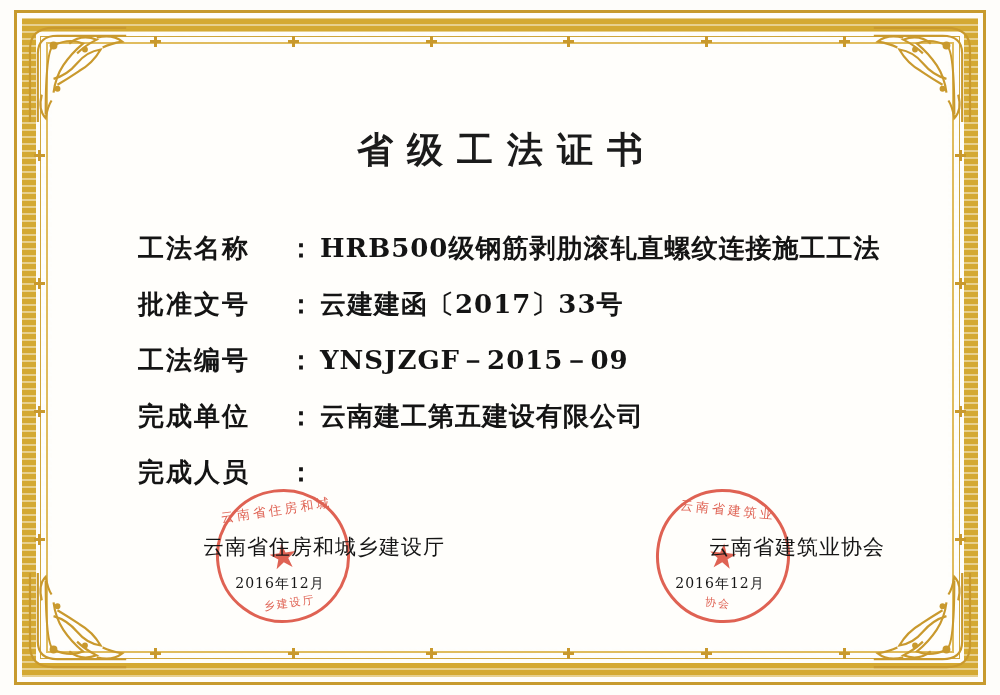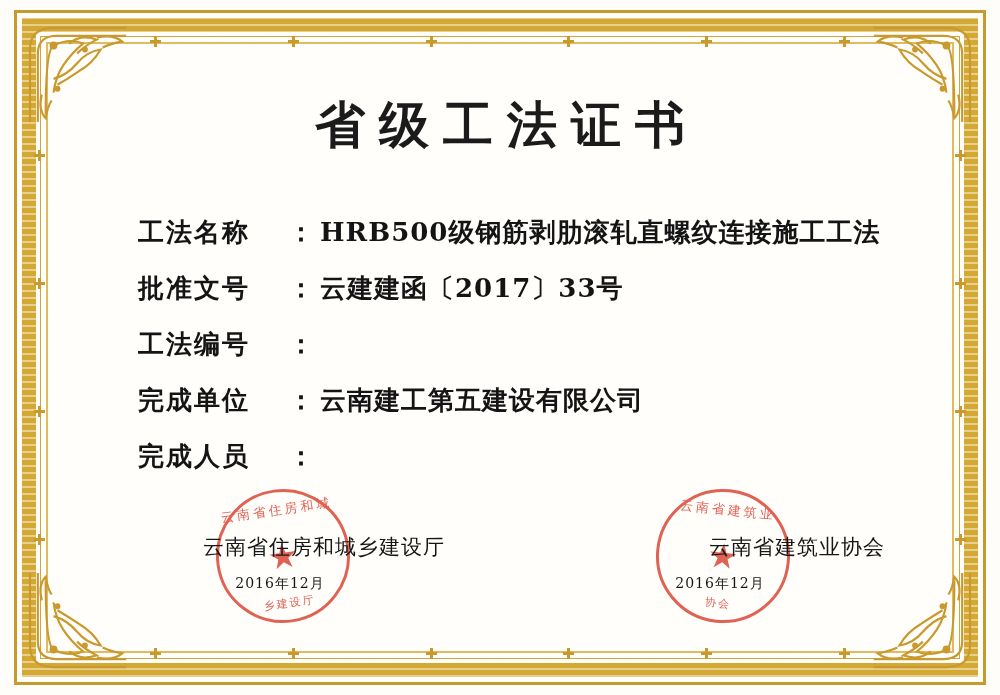--- a/index.html
+++ b/index.html
@@ -113,24 +113,24 @@
   .xmark::before { left: 4px; top: 0; width: 3px; height: 11px; }
   .xmark::after  { top: 4px; left: 0; height: 3px; width: 11px; }
 
   
   .content {
     position: absolute;
     left: 60px; right: 60px; top: 58px; bottom: 58px;
   }
   .cert-title {
     text-align: center;
-    margin-top: 34px;
+    margin-top: 68px;
     font-family: "DejaVu Serif", "Liberation Serif", serif;
     font-weight: bold;
-    font-size: 50px;
+    font-size: 36px;
     letter-spacing: 14px;
     color: #1b1b1b;
     text-indent: 14px;
   }
   .fields {
     margin: 56px 0 0 78px;
   }
   .field-row {
     display: flex;
     align-items: flex-start;
@@ -340,20 +340,21 @@
 
       <div class="field-row">
         <span class="field-label">批准文号</span>
         <span class="field-colon">：</span>
         <span class="field-value">云建建函〔2017〕33号</span>
       </div>
 
       <div class="field-row">
         <span class="field-label">工法编号</span>
         <span class="field-colon">：</span>
+        <span class="field-value">YNSJZGF－2015－09</span>
       </div>
 
       <div class="field-row">
         <span class="field-label">完成单位</span>
         <span class="field-colon">：</span>
         <span class="field-value">云南建工第五建设有限公司</span>
       </div>
 
       <div class="field-row">
         <span class="field-label">完成人员</span>

